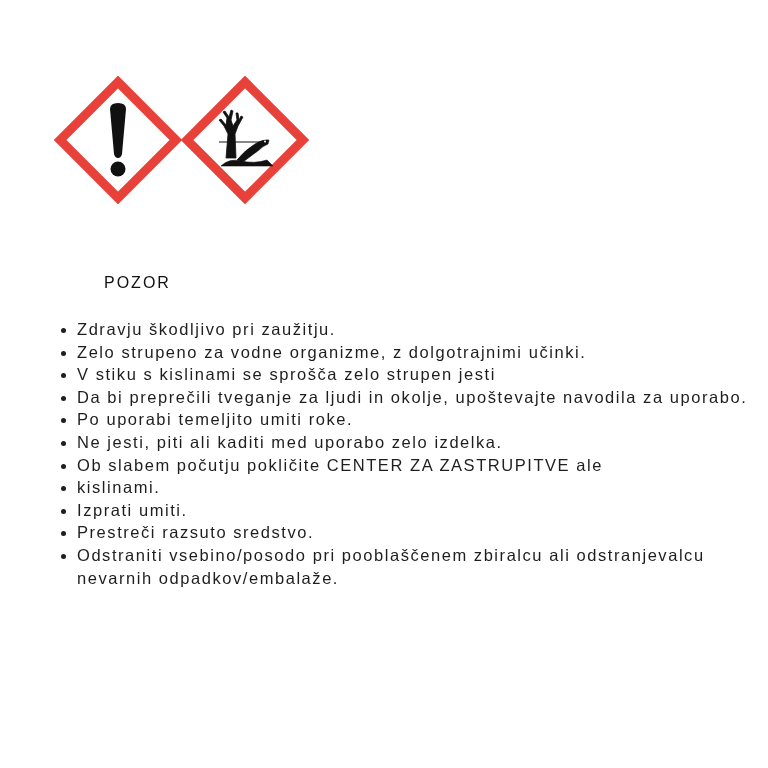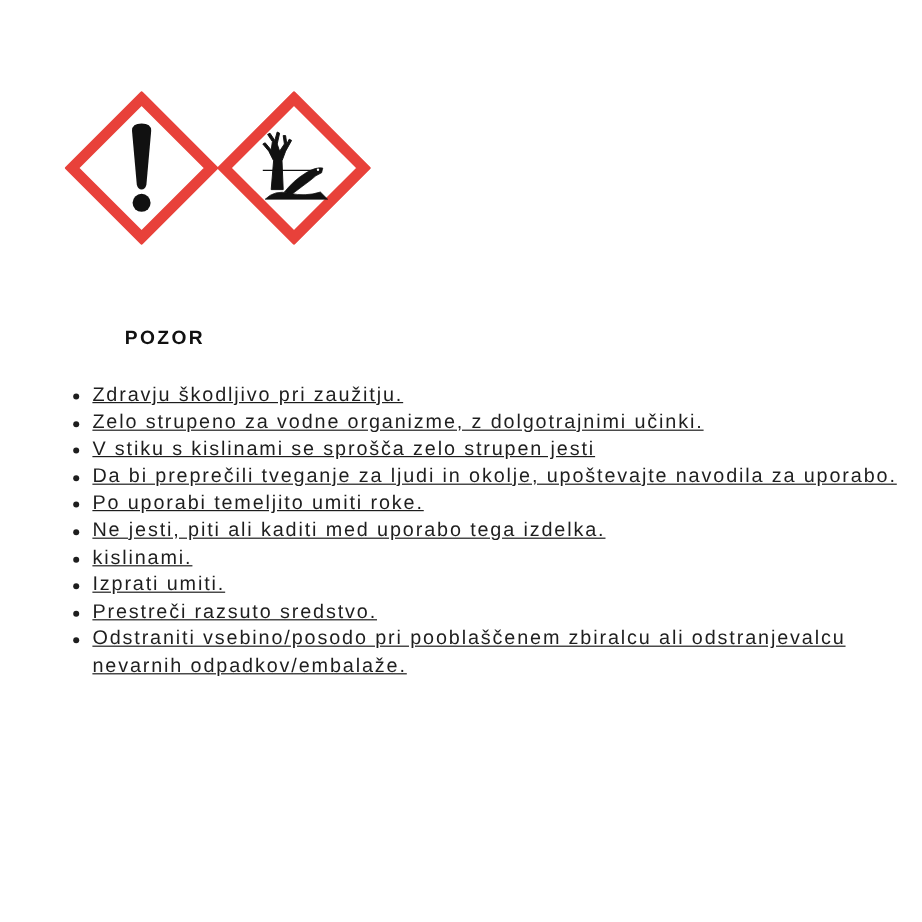--- a/index.html
+++ b/index.html
@@ -4,28 +4,28 @@
   <style>
     html, body { margin: 0; padding: 0; }
     body {
       width: 768px; height: 768px; background: #ffffff; position: relative; overflow: hidden;
       font-family: "Liberation Sans", "DejaVu Sans", sans-serif; color: #1a1a1a;
     }
     .pictograms { position: absolute; left: 54px; top: 76px; width: 254px; height: 130px; }
     .pictogram { position: absolute; top: 0; width: 128px; height: 128px; }
     .pictogram svg { width: 128px; height: 128px; display: block; }
     .title {
-      position: absolute; left: 104px; top: 274px; font-size: 16px; font-weight: bold;
+      position: absolute; left: 104px; top: 274px; font-size: 16px; font-weight: normal;
       letter-spacing: 2px; color: #111;
     }
     ul.statements {
       position: absolute; left: 58px; top: 318px; width: 700px; margin: 0; padding: 0;
       list-style: none; font-size: 16.5px; line-height: 22.6px; letter-spacing: 1.55px; color: #1e1e1e;
     }
-    ul.statements li { position: relative; padding-left: 19px; text-decoration: underline; }
+    ul.statements li { position: relative; padding-left: 19px; }
     ul.statements li::before {
       content: ""; position: absolute; left: 3px; top: 10px; width: 5px; height: 5px;
       border-radius: 50%; background: #1e1e1e;
     }
   </style>
 </head>
 <body>
 
 <div class="pictograms">
   <div class="pictogram" style="left:0;">
@@ -50,18 +50,19 @@
 </div>
 
 <div class="title">POZOR</div>
 
 <ul class="statements">
   <li>Zdravju škodljivo pri zaužitju.</li>
   <li>Zelo strupeno za vodne organizme, z dolgotrajnimi učinki.</li>
   <li>V stiku s kislinami se sprošča zelo strupen jesti</li>
   <li>Da bi preprečili tveganje za ljudi in okolje, upoštevajte navodila za uporabo.</li>
   <li>Po uporabi temeljito umiti roke.</li>
-  <li>Ne jesti, piti ali kaditi med uporabo tega izdelka.</li>
+  <li>Ne jesti, piti ali kaditi med uporabo zelo izdelka.</li>
+  <li>Ob slabem počutju pokličite CENTER ZA ZASTRUPITVE ale</li>
   <li>kislinami.</li>
   <li>Izprati umiti.</li>
   <li>Prestreči razsuto sredstvo.</li>
   <li>Odstraniti vsebino/posodo pri pooblaščenem zbiralcu ali odstranjevalcu nevarnih odpadkov/embalaže.</li>
 </ul>
 
 </body></html>

